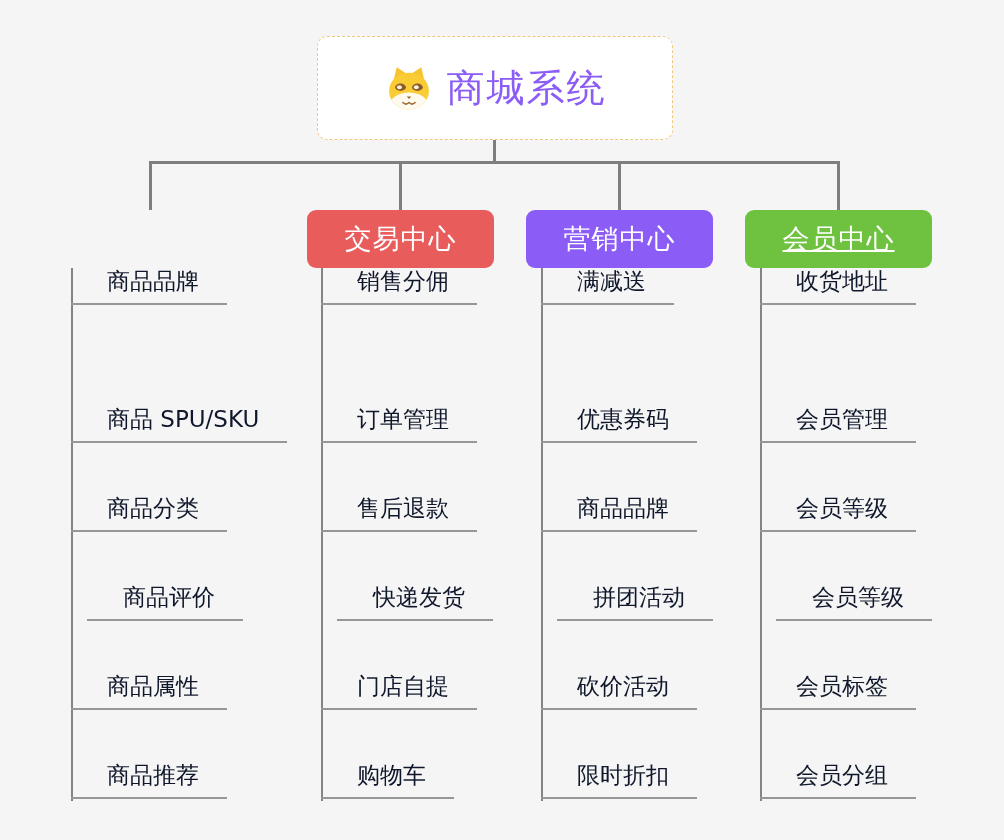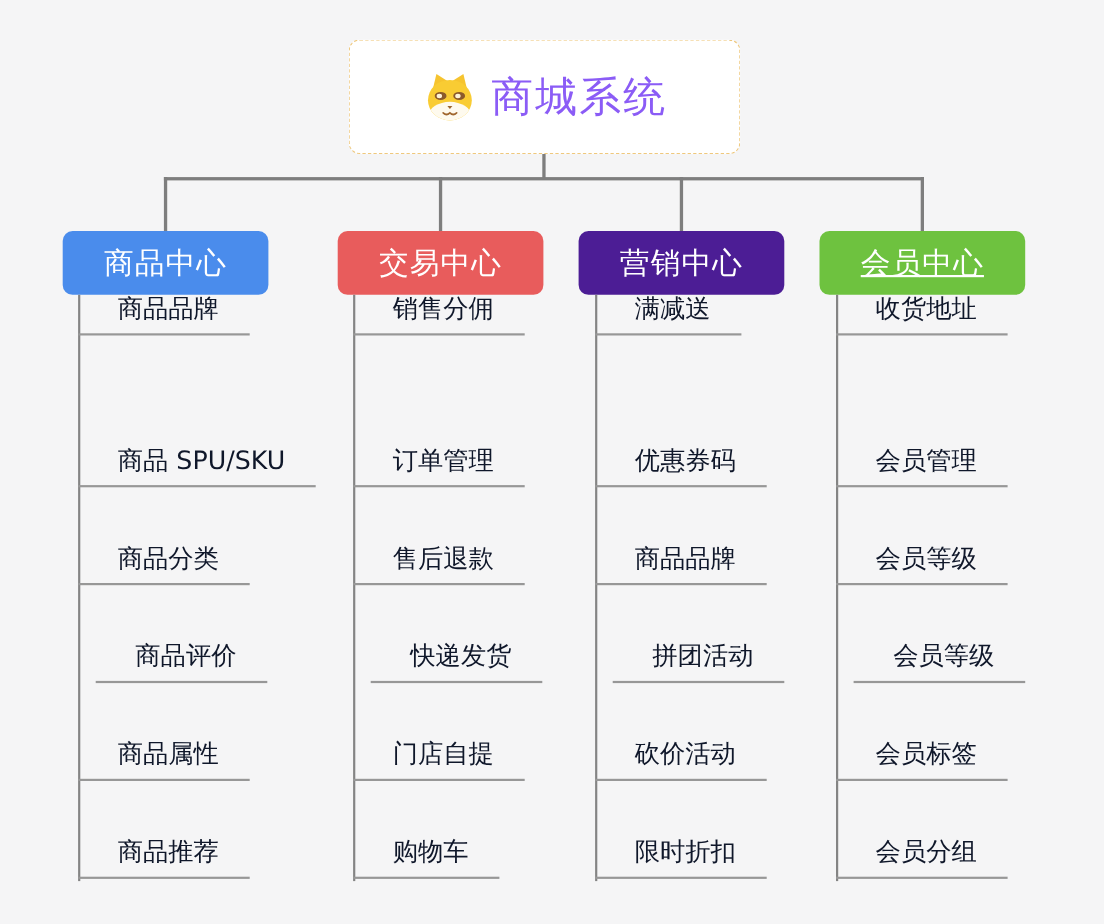--- a/index.html
+++ b/index.html
@@ -119,27 +119,24 @@
     <span class="root-title">商城系统</span>
   </div>
 
   <div class="line stem"></div>
   <div class="line bus"></div>
   <div class="line drop drop-0"></div>
   <div class="line drop drop-1"></div>
   <div class="line drop drop-2"></div>
   <div class="line drop drop-3"></div>
 
-  <div class="branch branch-0" style="background: rgb(74, 140, 236);">
-    <span>商品中心</span>
-  </div>
   <div class="branch branch-1" style="background: rgb(232, 92, 92);">
     <span>交易中心</span>
   </div>
-  <div class="branch branch-2" style="background: #4c1d95;">
+  <div class="branch branch-2" style="background: #8b5cf6;">
     <span>营销中心</span>
   </div>
   <div class="branch branch-3" style="background: rgb(110, 194, 63);">
     <span>会员中心</span>
   </div>
 
   <div class="column col-0">
     <div class="spine"></div>
     <div class="leaf">商品 SPU/SKU</div>
     <div class="leaf">商品分类</div>

